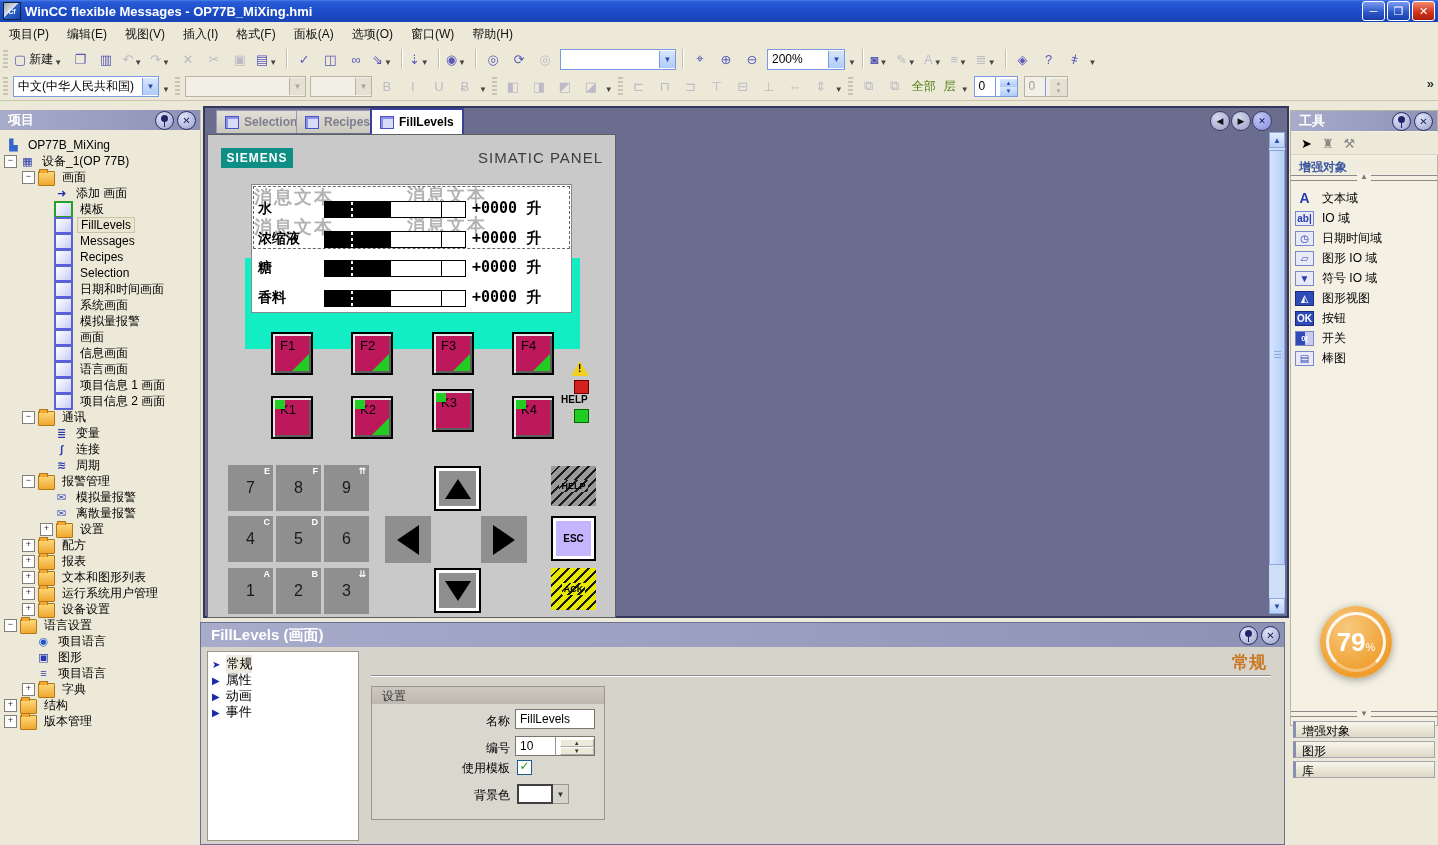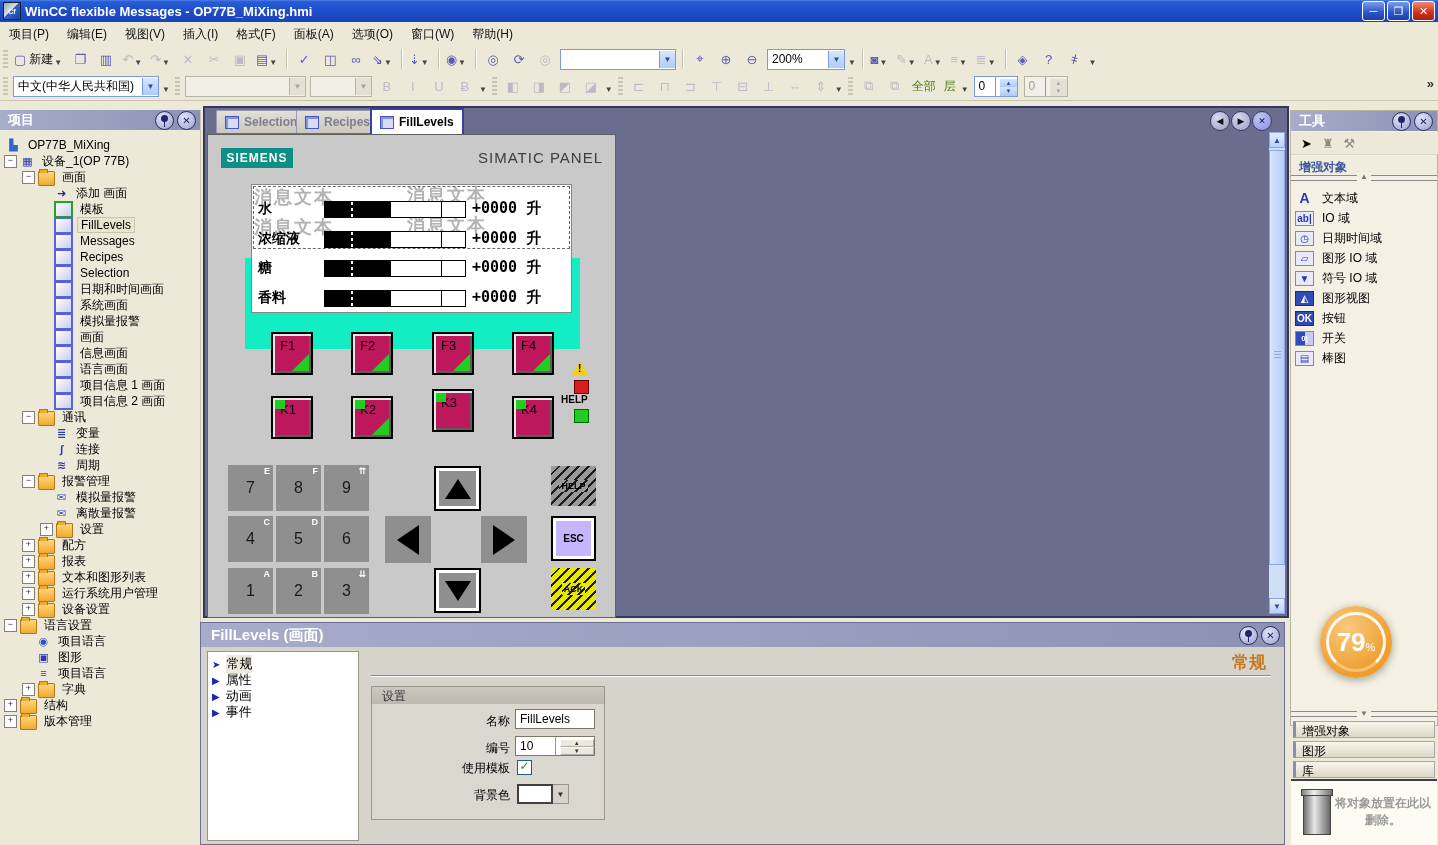--- a/index.html
+++ b/index.html
@@ -837,24 +837,20 @@
         <span>棒图</span>
       </div>
     </div>
   <div class="dividerline" style="top:600px"></div>
   <div class="chev" style="top:598px">▼</div>
   <div id="secbars">
       <div class="secbar" style="top: 610px;">增强对象</div>
       <div class="secbar" style="top: 630px;">图形</div>
       <div class="secbar" style="top: 650px;">库</div>
     </div>
-  <div id="trashzone">
-    <div id="trashcan"></div>
-    <div id="trashtext">将对象放置在此以删除。</div>
-  </div>
 </div>
 
 <div id="badge" class="abs">
   <span class="num">79</span>
   <span class="pct">%</span>
 </div>
 
 <div id="props" class="abs">
   <div id="propshead">
     <span>FillLevels (画面)</span>

